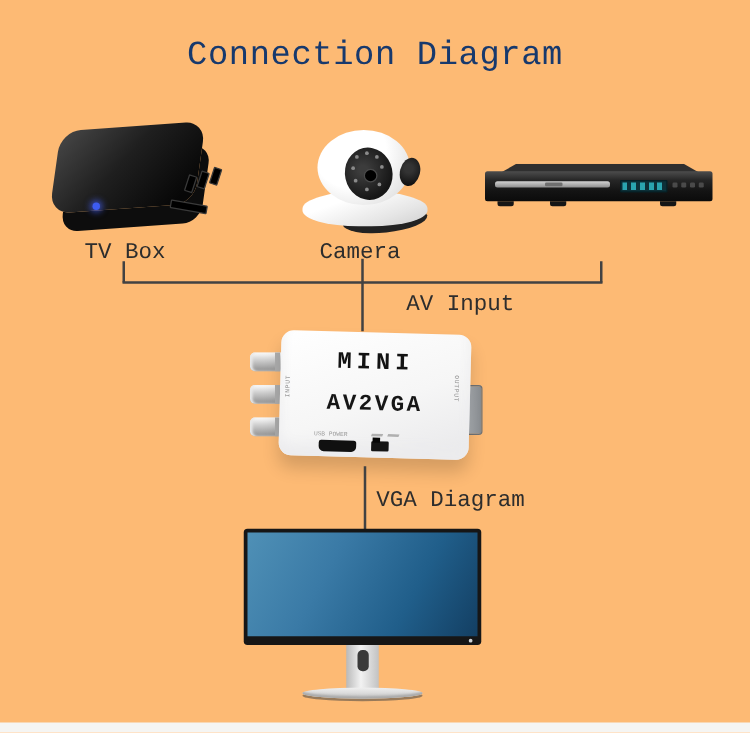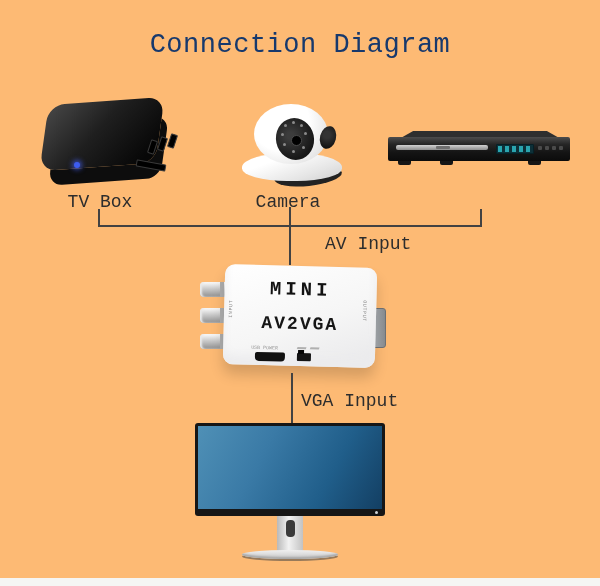--- a/index.html
+++ b/index.html
@@ -199,21 +199,21 @@
       <div class="side-text out-text">OUTPUT</div>
       <div class="usb-label">USB POWER</div>
       <div class="usb-port"></div>
       <div class="conv-switch"></div>
       <div class="switch-mark sm1"></div>
       <div class="switch-mark sm2"></div>
     </div>
   </div>
 
   <div class="cline line-v-out"></div>
-  <div class="flow-label lbl-vgaout">VGA Input</div>
+  <div class="flow-label lbl-vgaout">VGA Diagram</div>
 
   <div class="monitor">
     <div class="mon-bezel">
       <div class="mon-screen"></div>
       <div class="mon-led"></div>
     </div>
     <div class="mon-neck"></div>
     <div class="mon-slot"></div>
     <div class="mon-base"></div>
   </div>

